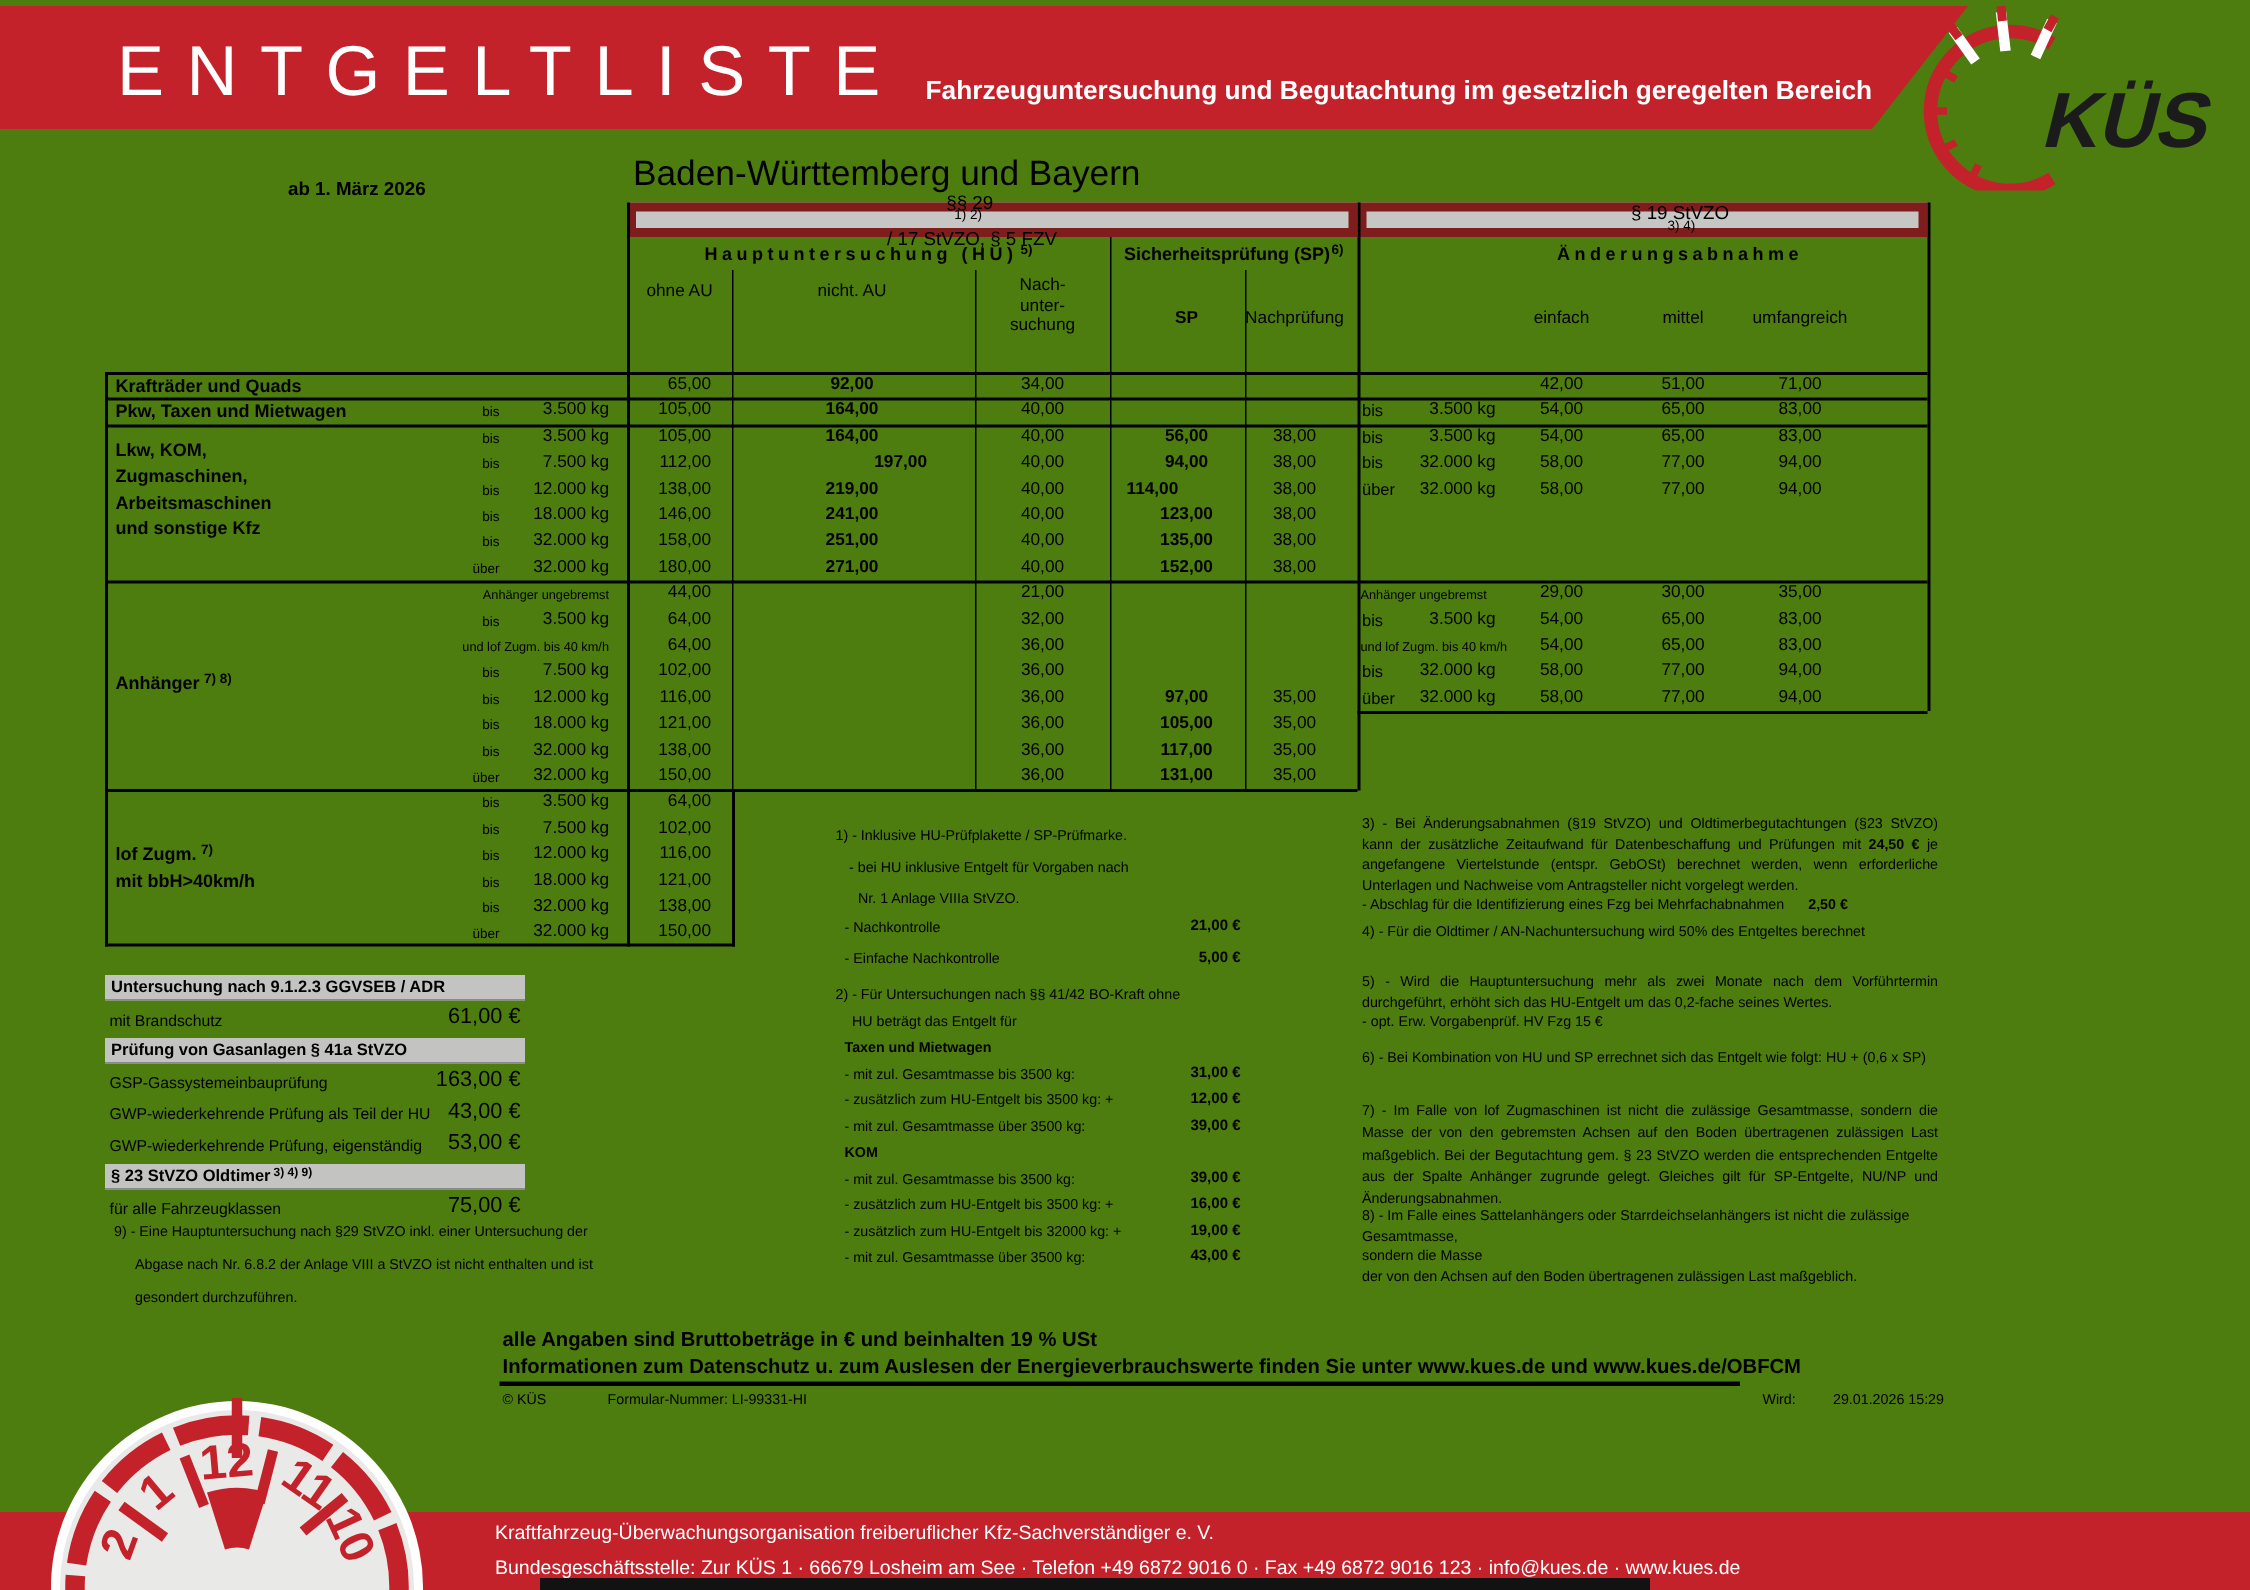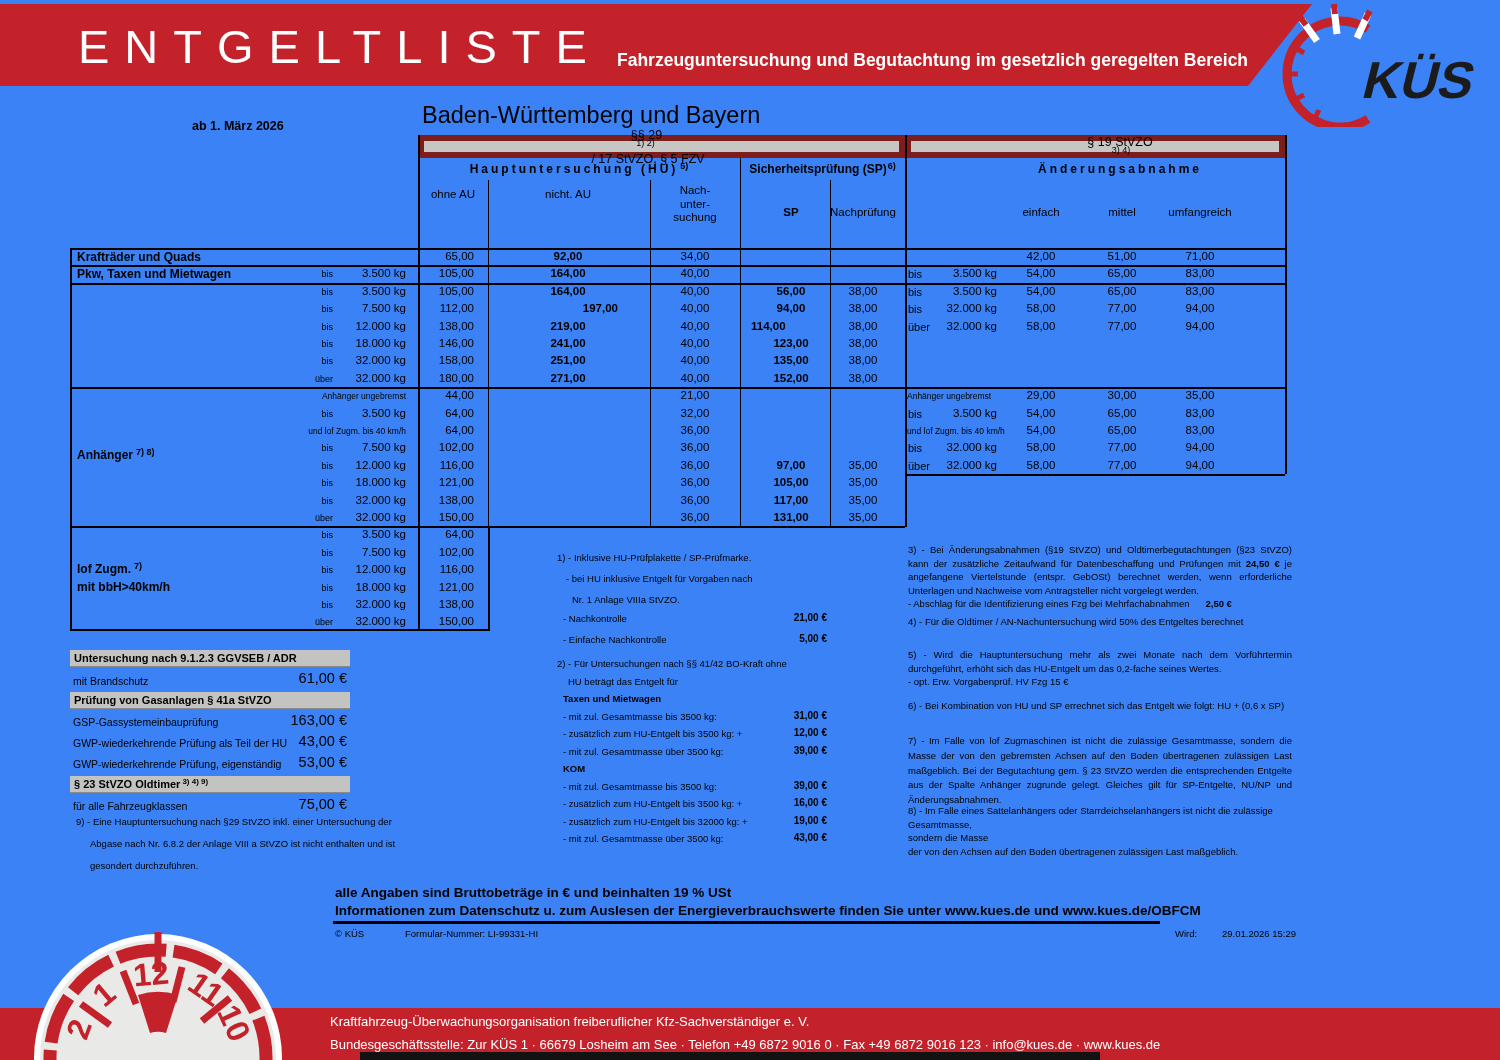--- a/index.html
+++ b/index.html
@@ -1,17 +1,17 @@
 <!DOCTYPE html>
 <html><head>
 <meta charset="utf-8">
 <style>
   :root{ --red:#c4222b; --gray:#c6c6c4; }
   html,body{margin:0;padding:0;background:#fff;}
-  .page{position:relative;width:1500px;height:1060px;background:#3b82f6;overflow:hidden;
+  .page{position:relative;width:1500px;height:1060px;background:#4d7c0f;overflow:hidden;
         font-family:"Liberation Sans",sans-serif;color:#000;}
   .abs{position:absolute;white-space:nowrap;}
   .banner{position:absolute;left:0;top:4px;width:1312px;height:82px;background:var(--red);
           clip-path:polygon(0 0,1312px 0,1248px 82px,0 82px);}
   .banner-title{position:absolute;left:78px;top:15px;font-size:47px;letter-spacing:15px;color:#fff;}
   .banner-subtitle{position:absolute;left:617px;top:46px;font-size:17.5px;font-weight:bold;color:#fff;}
   .gbar{display:flex;align-items:center;justify-content:center;background:var(--gray);
         border:6px solid #7f1d1d;box-sizing:border-box;font-size:12.5px;flex-direction:column;}
   .pbar{display:flex;align-items:center;background:#c3c3c1;border-bottom:1px solid #8a8a8a;
         font-size:11px;font-weight:bold;padding-left:4px;box-sizing:border-box;}
@@ -144,20 +144,24 @@
       <div class="abs" style="left: 908px; top: 303px; width: 36px; font-size: 11px;">bis</div>
       <div class="abs" style="left: 905px; top: 302px; width: 92px; text-align: right; font-size: 11.5px;">32.000 kg</div>
       <div class="abs" style="left: 1001px; top: 302px; width: 80px; text-align: center; font-size: 11.5px;">58,00</div>
       <div class="abs" style="left: 1082px; top: 302px; width: 80px; text-align: center; font-size: 11.5px;">77,00</div>
       <div class="abs" style="left: 1160px; top: 302px; width: 80px; text-align: center; font-size: 11.5px;">94,00</div>
       <div class="abs" style="left: 908px; top: 321px; width: 36px; font-size: 11px;">über</div>
       <div class="abs" style="left: 905px; top: 320px; width: 92px; text-align: right; font-size: 11.5px;">32.000 kg</div>
       <div class="abs" style="left: 1001px; top: 320px; width: 80px; text-align: center; font-size: 11.5px;">58,00</div>
       <div class="abs" style="left: 1082px; top: 320px; width: 80px; text-align: center; font-size: 11.5px;">77,00</div>
       <div class="abs" style="left: 1160px; top: 320px; width: 80px; text-align: center; font-size: 11.5px;">94,00</div>
+      <div class="abs" style="left: 77px; top: 292px; width: 240px; font-size: 12px; font-weight: bold; line-height: 17.4px; white-space: normal;"><span style="white-space: pre-line;">Lkw, KOM,
+Zugmaschinen,
+Arbeitsmaschinen
+und sonstige Kfz</span></div>
       <div class="abs" style="left: 254px; top: 391px; width: 152px; text-align: right; font-size: 8.5px;">Anhänger ungebremst</div>
       <div class="abs" style="left: 412px; top: 389px; width: 62px; text-align: right; font-size: 11.5px;">44,00</div>
       <div class="abs" style="left: 655px; top: 389px; width: 80px; text-align: center; font-size: 11.5px;">21,00</div>
       <div class="abs" style="left: 293px; top: 409px; width: 40px; text-align: right; font-size: 9px;">bis</div>
       <div class="abs" style="left: 294px; top: 407px; width: 112px; text-align: right; font-size: 11.5px;">3.500 kg</div>
       <div class="abs" style="left: 412px; top: 407px; width: 62px; text-align: right; font-size: 11.5px;">64,00</div>
       <div class="abs" style="left: 655px; top: 407px; width: 80px; text-align: center; font-size: 11.5px;">32,00</div>
       <div class="abs" style="left: 254px; top: 426px; width: 152px; text-align: right; font-size: 8.5px;">und lof Zugm. bis 40 km/h</div>
       <div class="abs" style="left: 412px; top: 424px; width: 62px; text-align: right; font-size: 11.5px;">64,00</div>
       <div class="abs" style="left: 655px; top: 424px; width: 80px; text-align: center; font-size: 11.5px;">36,00</div>

